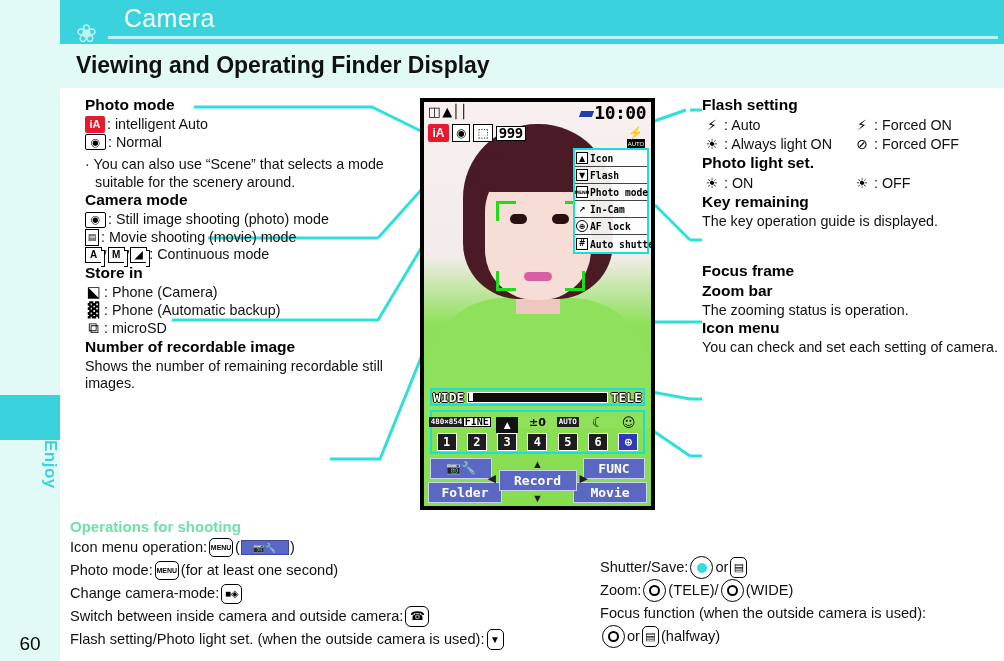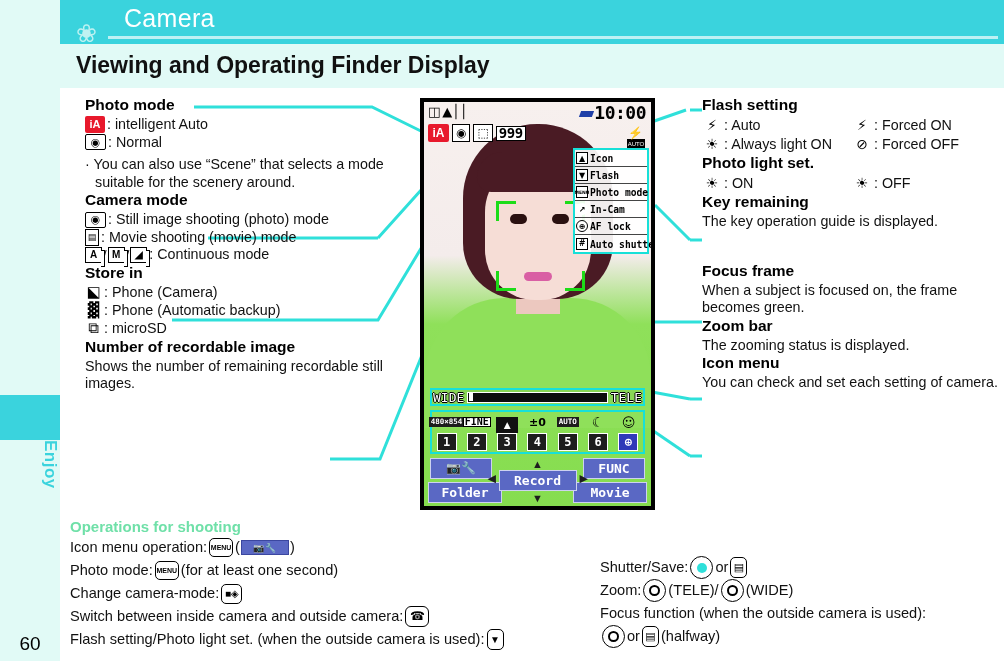--- a/index.html
+++ b/index.html
@@ -242,21 +242,21 @@
   #fc-bl { left:72px; top:169px; } #fc-bl .h{left:0;bottom:0} #fc-bl .v{left:0;bottom:0}
   #fc-br { left:141px; top:169px; } #fc-br .h{right:0;bottom:0} #fc-br .v{right:0;bottom:0}
 
   
   #zoombar {
     position:absolute; left:6px; right:6px; top:286px; height:18px;
     border:2px solid #17e0d8; display:flex; align-items:center;
     background:rgba(0,0,0,.04);
   }
   .zb-label {
-    font-size:13px; font-weight:normal; color:#fff;
+    font-size:13px; font-weight:bold; color:#fff;
     -webkit-text-stroke:0px; text-shadow:
       1px 0 #000,-1px 0 #000,0 1px #000,0 -1px #000;
     font-family:"DejaVu Sans Mono", monospace; padding:0 1px;
   }
   #zb-track {
     flex:1; height:11px; background:#0d0d0d; border:1.5px solid #fff;
     margin:0 2px; position:relative;
   }
   #zb-knob { position:absolute; left:1px; top:0; width:4px; height:8px; background:#fff; }
 
@@ -483,24 +483,23 @@
     <div class="line">
       <span class="ic ic-flash">☀</span>
       <span class="lbl">: OFF</span>
     </div>
   </div>
 
   <div class="head sp">Key remaining</div>
   <div class="para">The key operation guide is displayed.</div>
 
   <div class="head sp" style="margin-top:31px">Focus frame</div>
-  <div class="para">When a subject is focused on, the frame becomes green.</div>
 
   <div class="head sp">Zoom bar</div>
-  <div class="para">The zooming status is displayed.</div>
+  <div class="para">The zooming status is operation.</div>
 
   <div class="head sp">Icon menu</div>
   <div class="para">You can check and set each setting of camera.</div>
 </div>
 
 <div id="phone">
   <div id="viewfinder">
 
     <div id="shoulders"></div>
     <div id="neck"></div>

